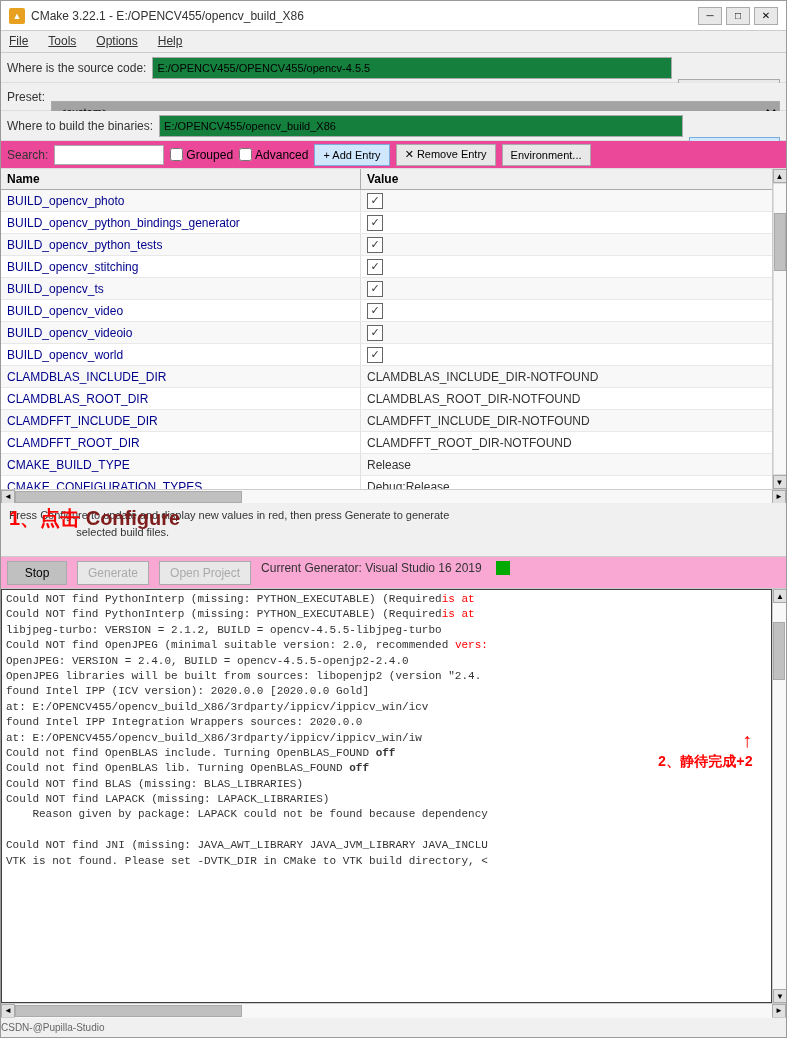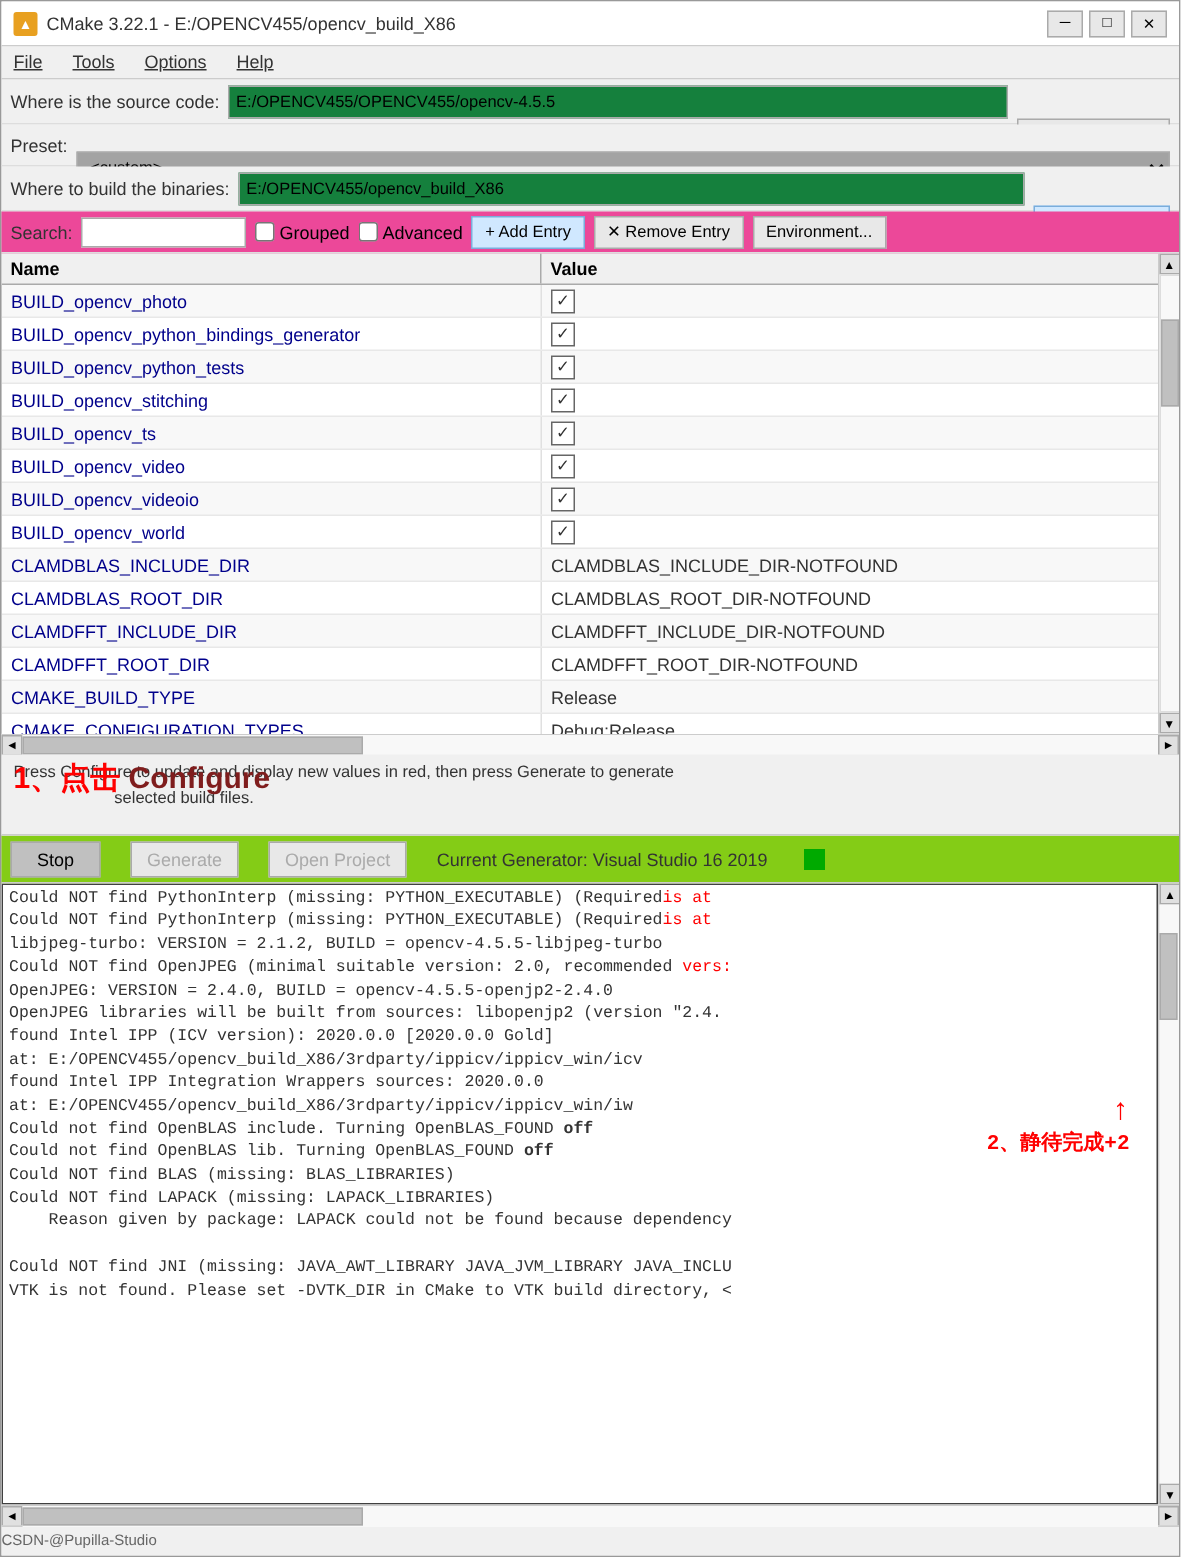--- a/index.html
+++ b/index.html
@@ -230,23 +230,23 @@
       font-size: 11px;
     }
     .checked::after {
       content: '✓';
       color: #333;
       font-size: 11px;
     }
     .action-row {
       padding: 4px 6px;
       display: flex;
-      align-items: center;
-      gap: 20px;
-      background: #84cc16;
+      align-items: flex-start;
+      gap: 10px;
+      background: #f9a8d4;
       border-bottom: 1px solid #ccc;
       height: 32px;
     }
     .action-btn {
       height: 24px;
       min-width: 60px;
       padding: 2px 10px;
       border: 1px solid #aaa;
       background: #e8e8e8;
       font-size: 12px;

